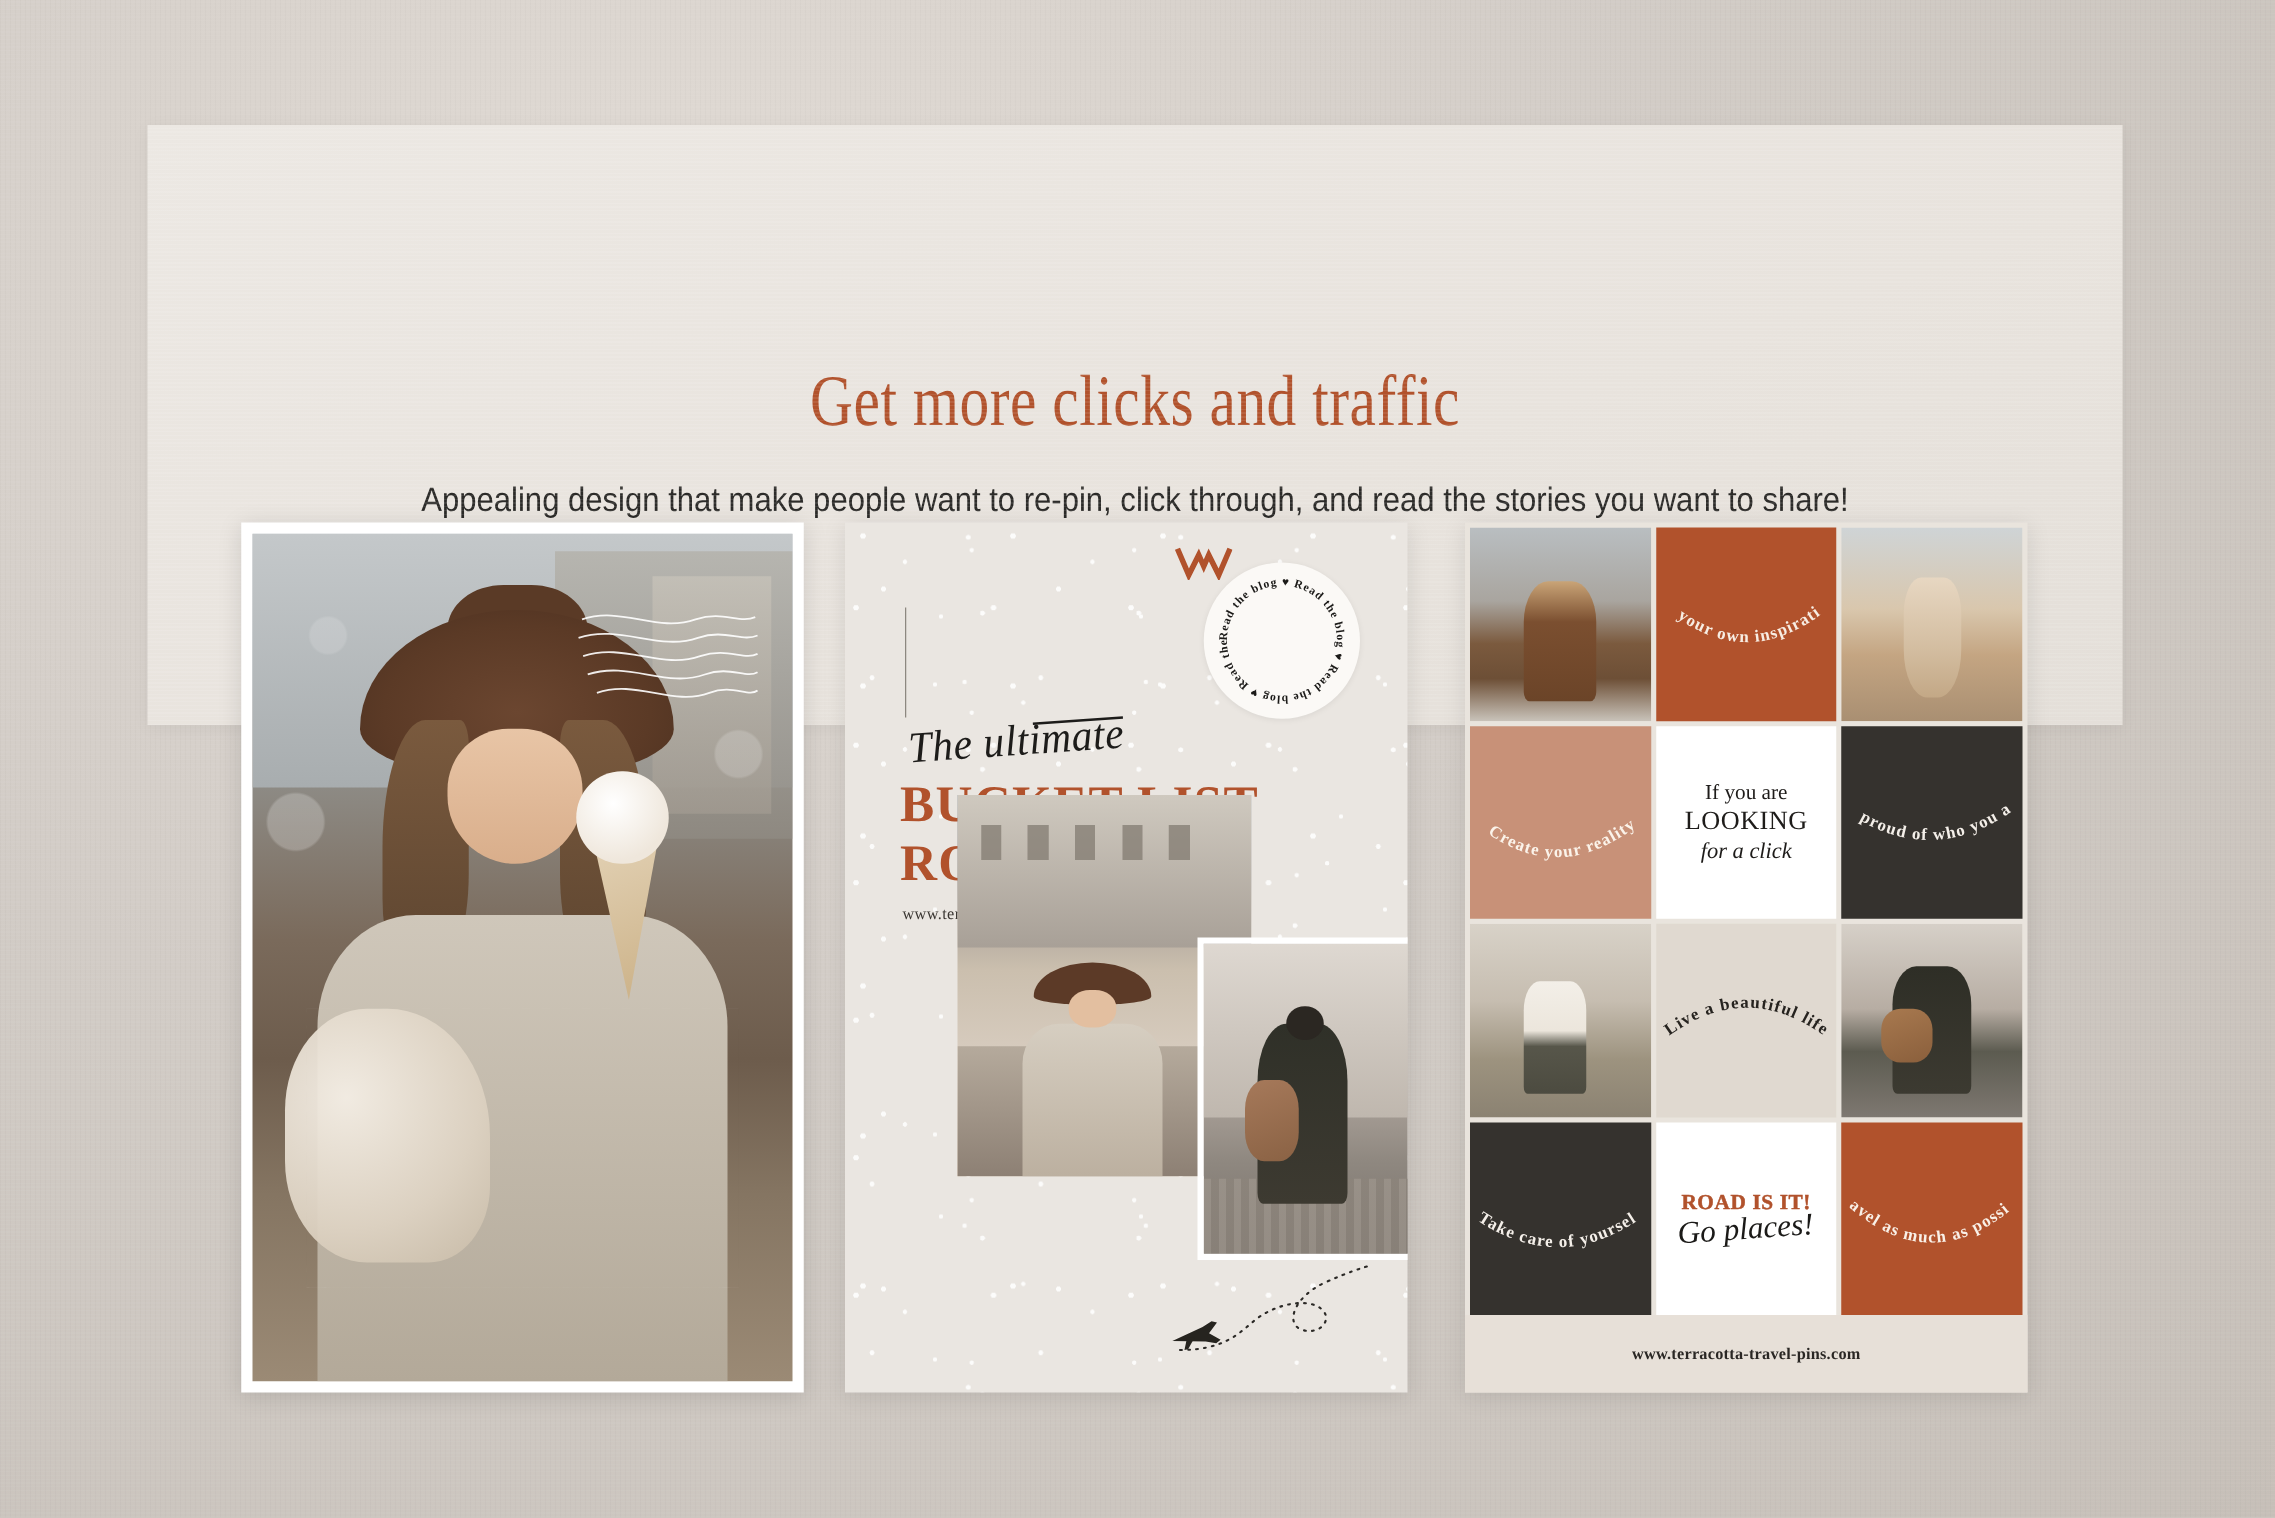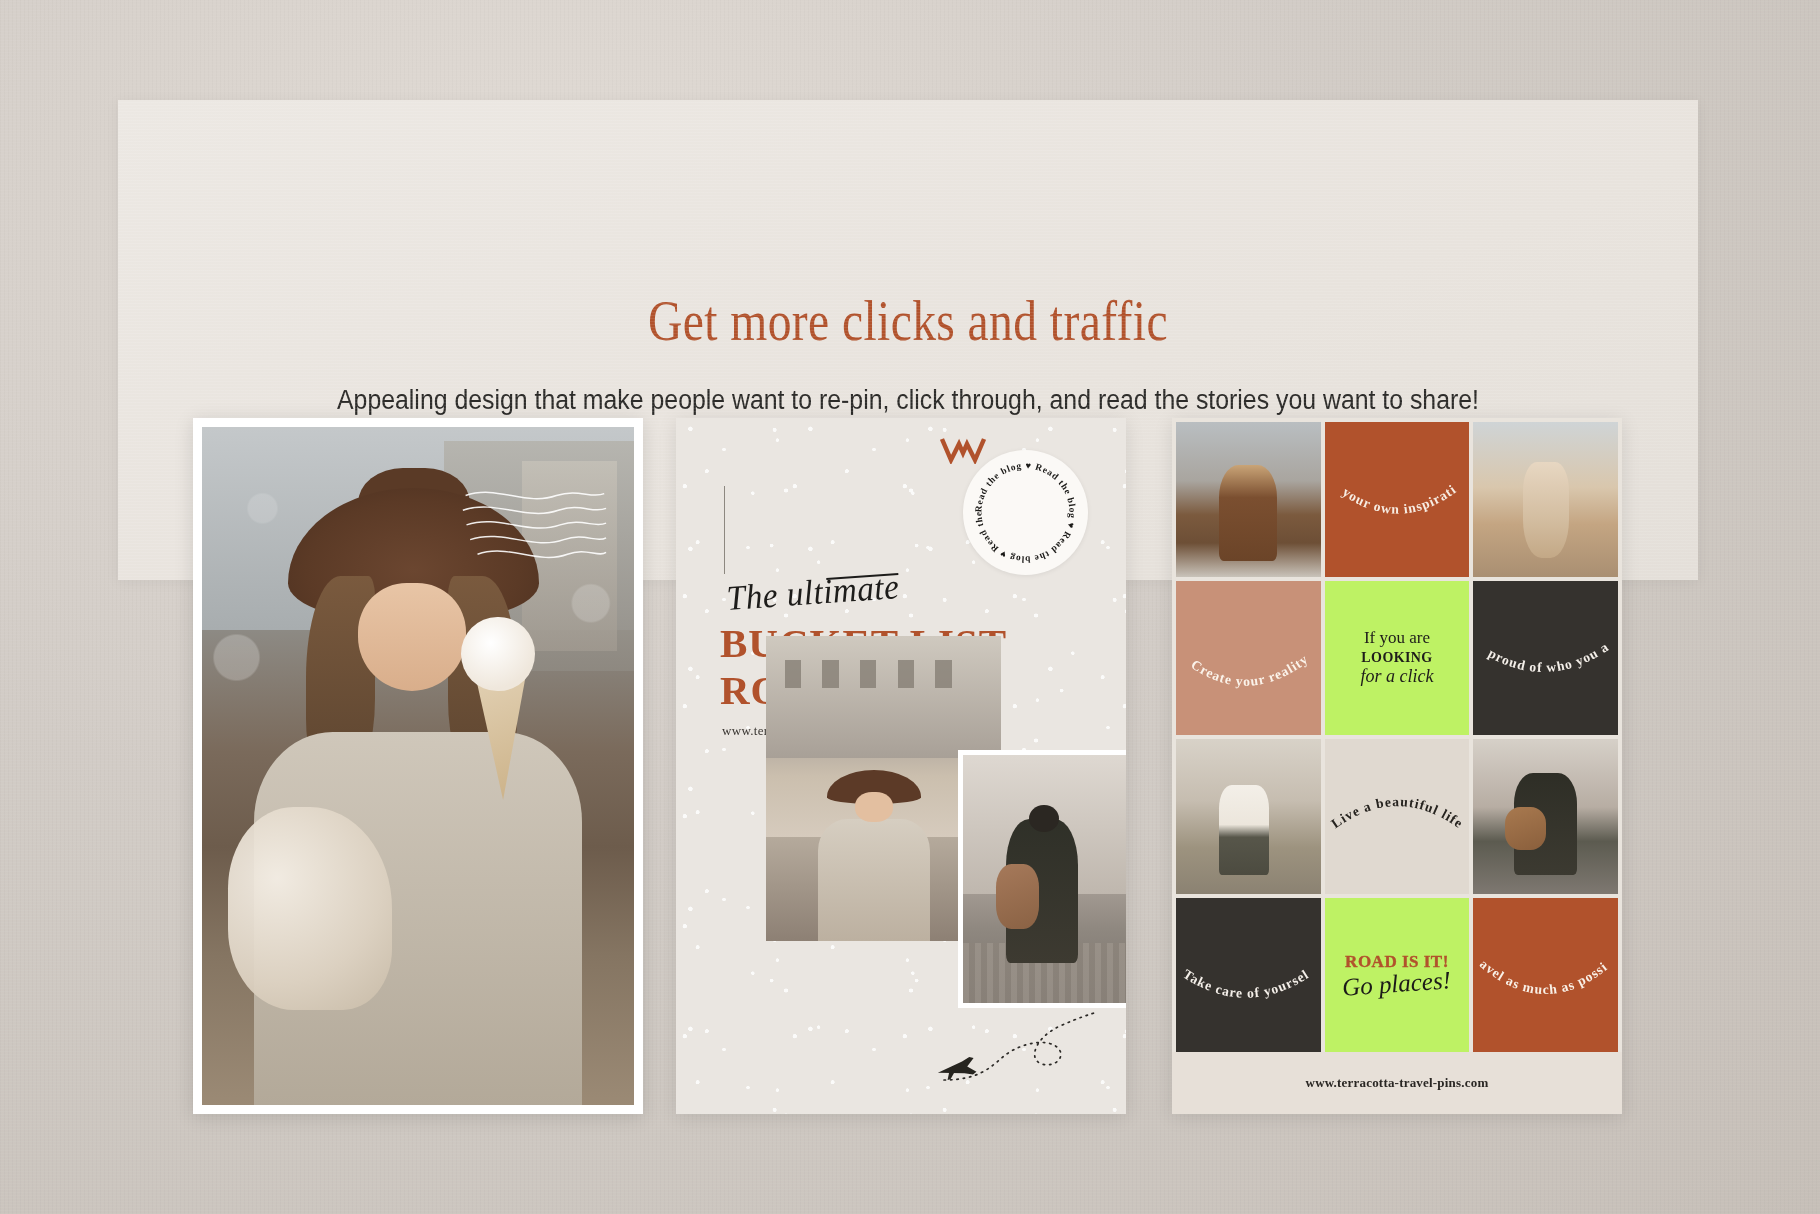--- a/index.html
+++ b/index.html
@@ -232,27 +232,27 @@
     display:grid;
     grid-template-columns:repeat(3,1fr);
     grid-template-rows:repeat(4,1fr);
     gap:4px; padding:4px 4px 0 4px;
     flex:1 1 auto;
   }
   .cell{position:relative;overflow:hidden;display:flex;align-items:center;justify-content:center;}
   .cell.terra{background:#b1522c;}
   .cell.clay{background:#c89178;}
   .cell.dark{background:#35322e;}
-  .cell.cream{background:#bef264;}
+  .cell.cream{background:#ffffff;}
   .cell.beige{background:#e0d9d0;}
   .arc-svg{position:absolute;inset:0;width:100%;height:100%;}
   .arc-t{font-family:"Liberation Serif",serif;font-weight:bold;font-size:9.4px;letter-spacing:.7px;}
   .sign-block{text-align:center;font-family:"Liberation Serif",serif;color:#1e1c1a;line-height:1.22;}
   .sign-1{font-size:17px;}
-  .sign-2{font-size:14px;font-weight:bold;letter-spacing:.4px;}
+  .sign-2{font-size:21px;font-weight:normal;letter-spacing:.4px;}
   .sign-3{font-size:18px;font-style:italic;}
   .thisisit{
     font-family:"Liberation Serif",serif;font-weight:bold;font-size:17px;
     color:#b1522c;letter-spacing:.5px;-webkit-text-stroke:.4px #b1522c;
   }
   .goplaces{
     font-family:"Liberation Serif",serif;font-style:italic;font-size:25px;
     color:#1b1a18;margin-top:-2px;transform:rotate(-4deg);
   }
   .card3-footer{

